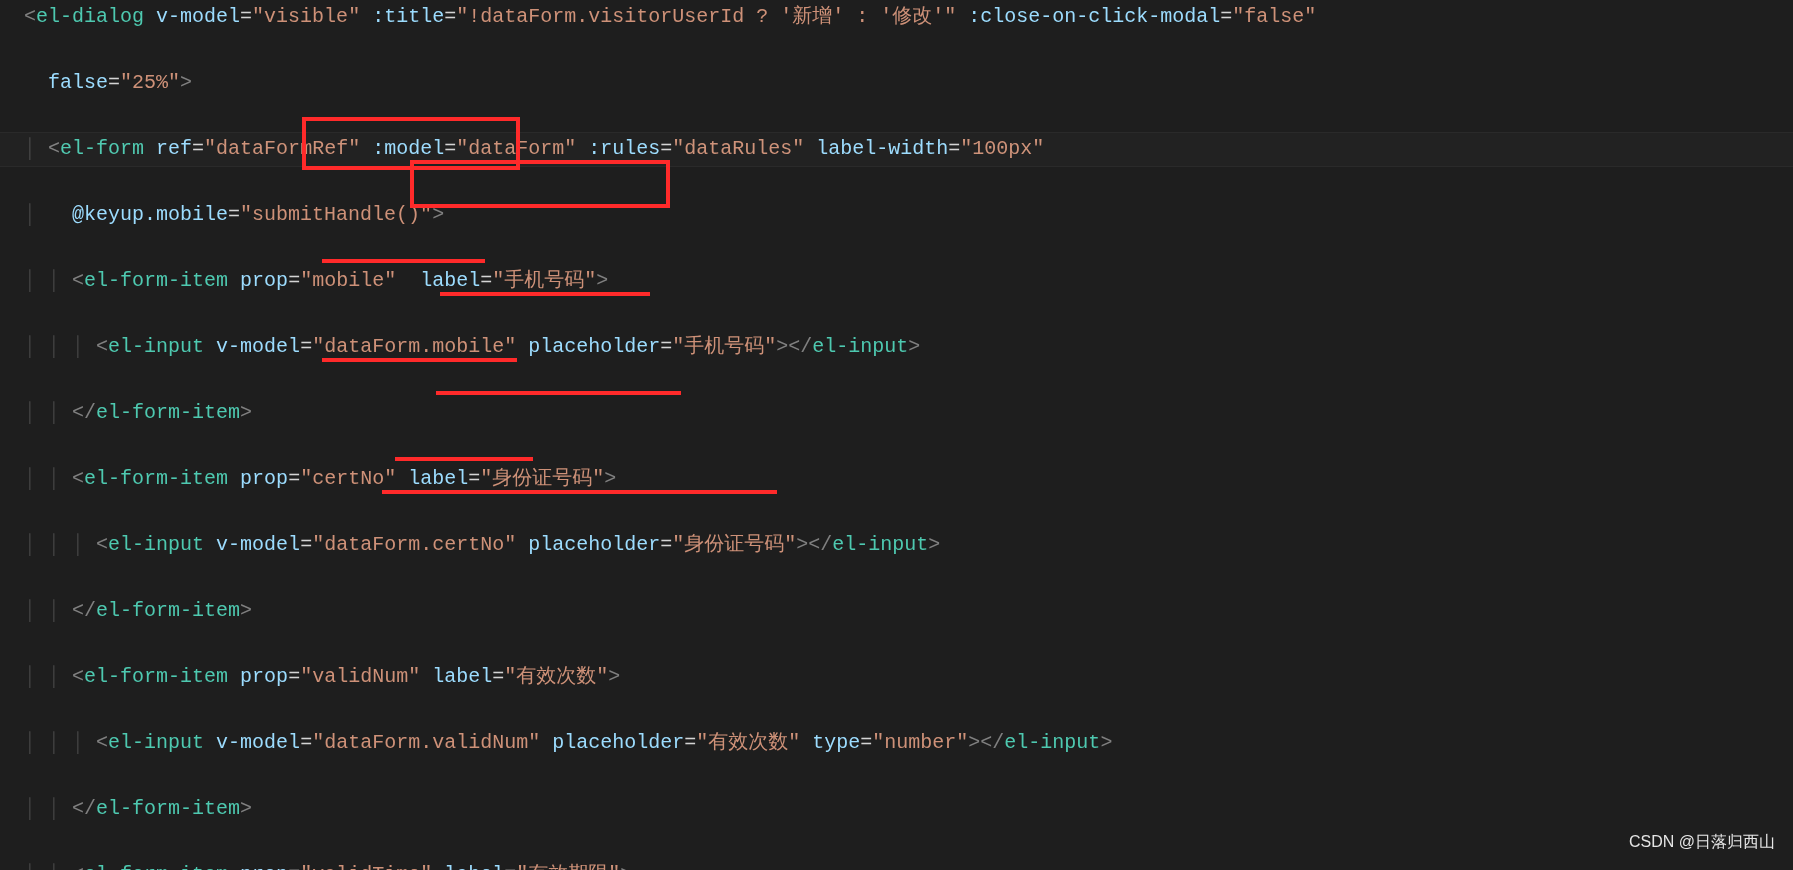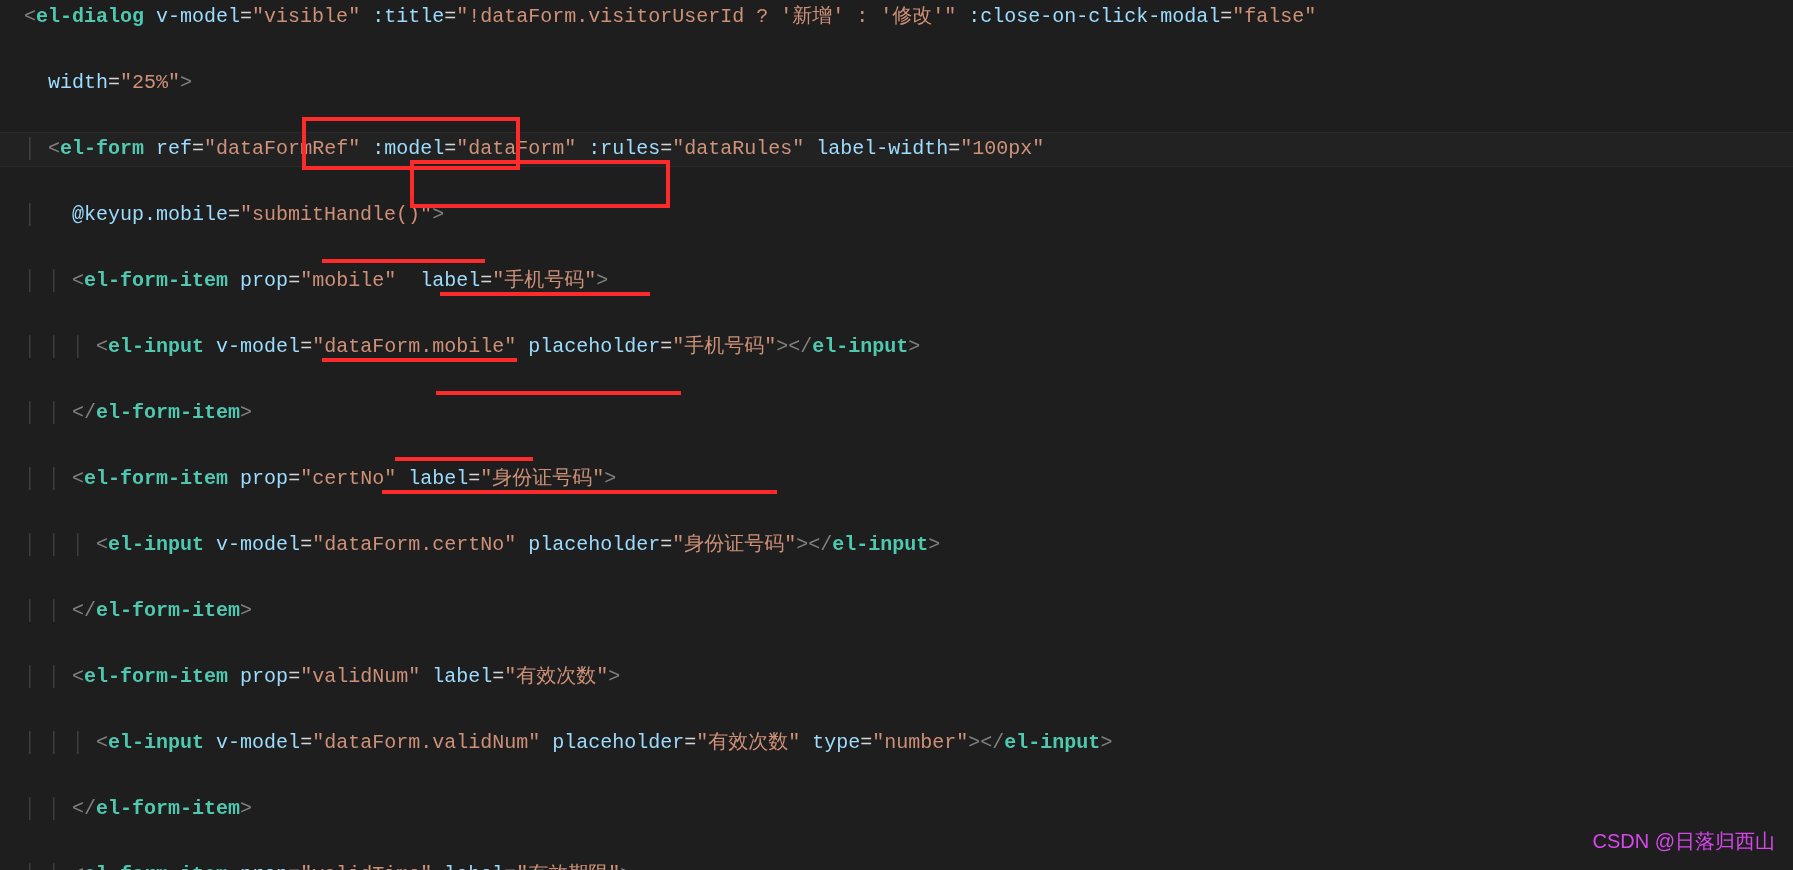--- a/index.html
+++ b/index.html
@@ -17,62 +17,62 @@
   }
   pre {
     margin: 0;
     padding: 0;
     font-family: inherit;
     white-space: pre;
   }
   .line { display: block; height: 33px; }
   .guide { color: #404040; }
   .bracket { color: #808080; }
-  .tag { color: #4ec9b0; font-weight: bold; }
+  .tag { color: #4ec9b0; }
   .attr { color: #9cdcfe; }
   .string { color: #ce9178; }
   .eq { color: #d4d4d4; }
   .slash { color: #808080; }
   .box1 {
     position: absolute;
     border: 4px solid #ff2a2a;
     pointer-events: none;
   }
   .underline {
     position: absolute;
     height: 4px;
     background: #ff2a2a;
     pointer-events: none;
   }
   .watermark {
     position: absolute;
     right: 18px;
     bottom: 12px;
-    color: #d946ef;
+    color: #e5e5e5;
     font-family: Arial, sans-serif;
-    font-size: 20px;
+    font-size: 16px;
   }
   .hl-line {
     position: absolute;
     left: 0;
     width: 1793px;
     height: 33px;
     background: rgba(255,255,255,0.02);
     border-top: 1px solid #2a2a2a;
     border-bottom: 1px solid #2a2a2a;
     pointer-events: none;
   }
 </style>
 </head>
 <body>
 
 <div class="hl-line" style="top:132px"></div>
 
 <pre><span class="line"><span class="guide">  </span><span class="bracket">&lt;</span><span class="tag">el-dialog</span> <span class="attr">v-model</span><span class="eq">=</span><span class="string">"visible"</span> <span class="attr">:title</span><span class="eq">=</span><span class="string">"!dataForm.visitorUserId ? '新增' : '修改'"</span> <span class="attr">:close-on-click-modal</span><span class="eq">=</span><span class="string">"false"</span></span>
-<span class="line"><span class="guide">  </span><span class="guide">  </span><span class="attr">width</span><span class="eq">=</span><span class="string">"25%"</span><span class="bracket">&gt;</span></span>
+<span class="line"><span class="guide">  </span><span class="guide">  </span><span class="attr">false</span><span class="eq">=</span><span class="string">"25%"</span><span class="bracket">&gt;</span></span>
 <span class="line"><span class="guide">  </span><span class="guide">│ </span><span class="bracket">&lt;</span><span class="tag">el-form</span> <span class="attr">ref</span><span class="eq">=</span><span class="string">"dataFormRef"</span> <span class="attr">:model</span><span class="eq">=</span><span class="string">"dataForm"</span> <span class="attr">:rules</span><span class="eq">=</span><span class="string">"dataRules"</span> <span class="attr">label-width</span><span class="eq">=</span><span class="string">"100px"</span></span>
 <span class="line"><span class="guide">  </span><span class="guide">│ </span><span class="guide">  </span><span class="attr">@keyup.mobile</span><span class="eq">=</span><span class="string">"submitHandle()"</span><span class="bracket">&gt;</span></span>
 <span class="line"><span class="guide">  </span><span class="guide">│ </span><span class="guide">│ </span><span class="bracket">&lt;</span><span class="tag">el-form-item</span> <span class="attr">prop</span><span class="eq">=</span><span class="string">"mobile"</span>  <span class="attr">label</span><span class="eq">=</span><span class="string">"手机号码"</span><span class="bracket">&gt;</span></span>
 <span class="line"><span class="guide">  </span><span class="guide">│ </span><span class="guide">│ </span><span class="guide">│ </span><span class="bracket">&lt;</span><span class="tag">el-input</span> <span class="attr">v-model</span><span class="eq">=</span><span class="string">"dataForm.mobile"</span> <span class="attr">placeholder</span><span class="eq">=</span><span class="string">"手机号码"</span><span class="bracket">&gt;&lt;</span><span class="slash">/</span><span class="tag">el-input</span><span class="bracket">&gt;</span></span>
 <span class="line"><span class="guide">  </span><span class="guide">│ </span><span class="guide">│ </span><span class="bracket">&lt;</span><span class="slash">/</span><span class="tag">el-form-item</span><span class="bracket">&gt;</span></span>
 <span class="line"><span class="guide">  </span><span class="guide">│ </span><span class="guide">│ </span><span class="bracket">&lt;</span><span class="tag">el-form-item</span> <span class="attr">prop</span><span class="eq">=</span><span class="string">"certNo"</span> <span class="attr">label</span><span class="eq">=</span><span class="string">"身份证号码"</span><span class="bracket">&gt;</span></span>
 <span class="line"><span class="guide">  </span><span class="guide">│ </span><span class="guide">│ </span><span class="guide">│ </span><span class="bracket">&lt;</span><span class="tag">el-input</span> <span class="attr">v-model</span><span class="eq">=</span><span class="string">"dataForm.certNo"</span> <span class="attr">placeholder</span><span class="eq">=</span><span class="string">"身份证号码"</span><span class="bracket">&gt;&lt;</span><span class="slash">/</span><span class="tag">el-input</span><span class="bracket">&gt;</span></span>
 <span class="line"><span class="guide">  </span><span class="guide">│ </span><span class="guide">│ </span><span class="bracket">&lt;</span><span class="slash">/</span><span class="tag">el-form-item</span><span class="bracket">&gt;</span></span>
 <span class="line"><span class="guide">  </span><span class="guide">│ </span><span class="guide">│ </span><span class="bracket">&lt;</span><span class="tag">el-form-item</span> <span class="attr">prop</span><span class="eq">=</span><span class="string">"validNum"</span> <span class="attr">label</span><span class="eq">=</span><span class="string">"有效次数"</span><span class="bracket">&gt;</span></span>
 <span class="line"><span class="guide">  </span><span class="guide">│ </span><span class="guide">│ </span><span class="guide">│ </span><span class="bracket">&lt;</span><span class="tag">el-input</span> <span class="attr">v-model</span><span class="eq">=</span><span class="string">"dataForm.validNum"</span> <span class="attr">placeholder</span><span class="eq">=</span><span class="string">"有效次数"</span> <span class="attr">type</span><span class="eq">=</span><span class="string">"number"</span><span class="bracket">&gt;&lt;</span><span class="slash">/</span><span class="tag">el-input</span><span class="bracket">&gt;</span></span>

